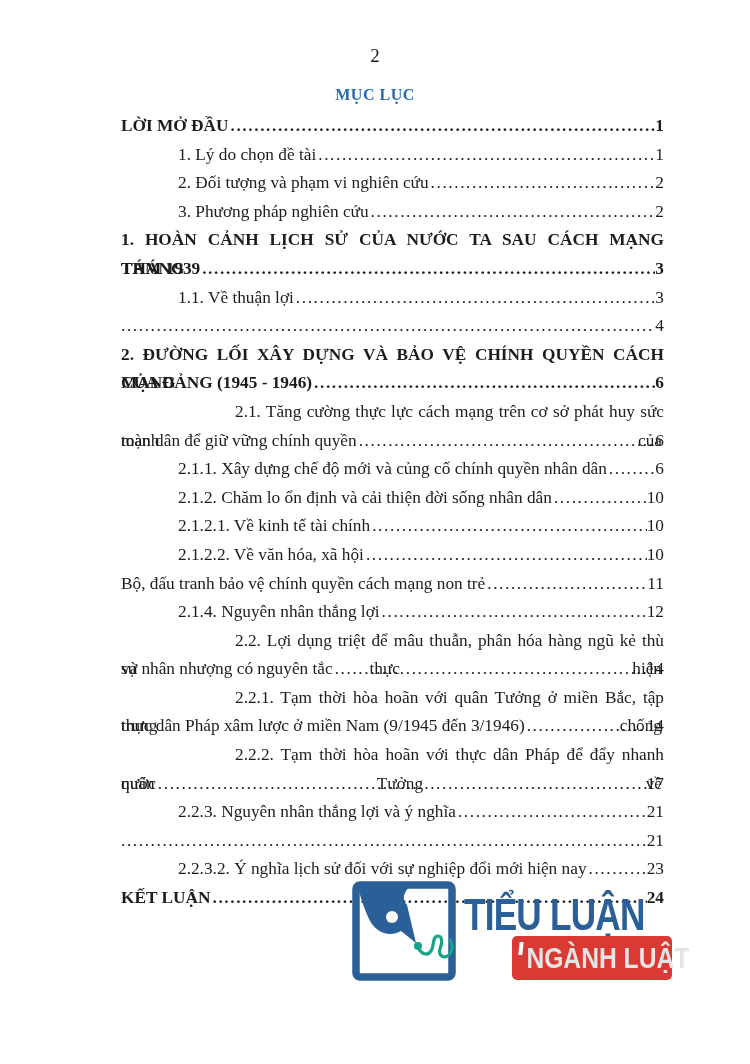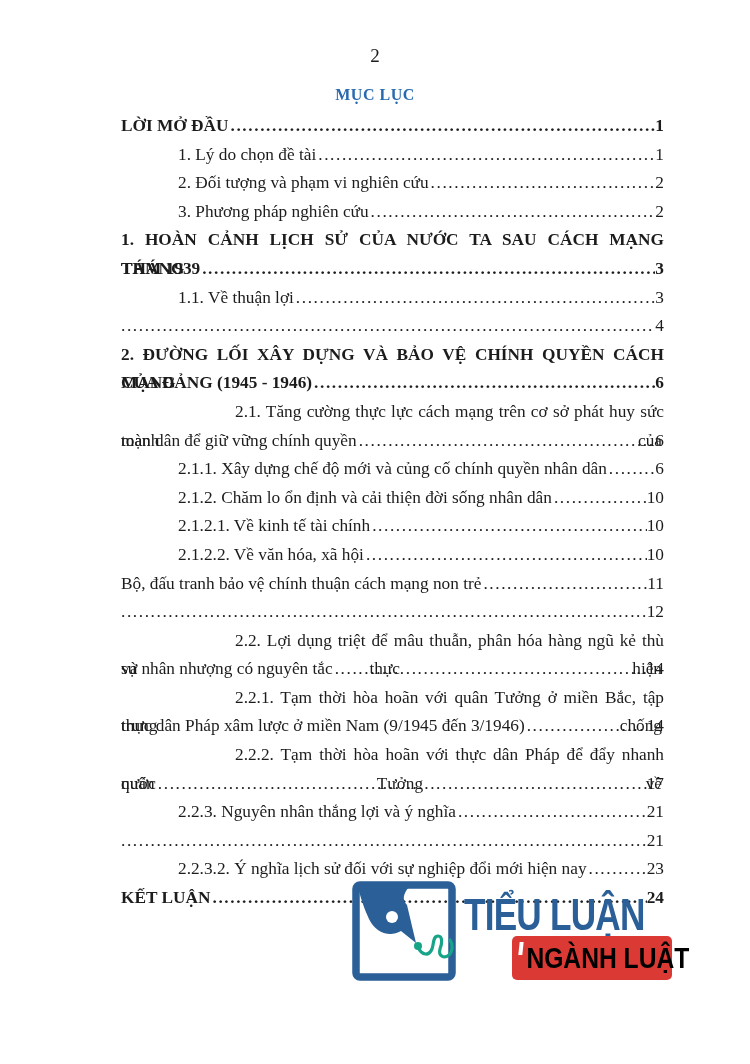--- a/index.html
+++ b/index.html
@@ -29,21 +29,21 @@
   .wm { position:absolute; inset:0; z-index:5; }
   .wm-pen { position:absolute; left:352px; top:881px; }
   .brand-top {
     position:absolute; left:464px; top:893px; white-space:nowrap;
     font-family:"Liberation Sans","DejaVu Sans",sans-serif; font-weight:bold;
     font-size:44px; line-height:1; color:#2B5F98; letter-spacing:-1px;
     transform:scaleX(0.8); transform-origin:left top;
   }
   .brand-bottom {
     position:absolute; left:512px; top:936px; width:160px; height:44px;
-    background:#DB3A34; border-radius:5px; color:#000000; text-align:center;
+    background:#DB3A34; border-radius:5px; color:#e5e5e5; text-align:center;
     font-family:"Liberation Sans","DejaVu Sans",sans-serif; font-weight:bold;
     font-size:29px; line-height:45px;
   }
   .brand-bottom .inner { display:inline-block; transform:scaleX(0.85); transform-origin:center; white-space:nowrap; }
   .brand-tick { position:absolute; left:7px; top:6px; width:4px; height:13px; background:#ffffff; transform:skewX(-6deg); }
 </style>
 </head>
 <body>
 
 <div class="page">
@@ -114,25 +114,26 @@
         <span class="text">2.1.2.1. Về kinh tế tài chính</span>
         <span class="dots">............................................................................................................................................................................................................................</span>
         <span class="pgno">10</span>
       </div>
       <div class="row indent">
         <span class="text">2.1.2.2. Về văn hóa, xã hội</span>
         <span class="dots">............................................................................................................................................................................................................................</span>
         <span class="pgno">10</span>
       </div>
       <div class="row">
-        <span class="text">Bộ, đấu tranh bảo vệ chính thuận cách mạng non trẻ</span>
+        <span class="text">Bộ, đấu tranh bảo vệ chính quyền cách mạng non trẻ</span>
         <span class="dots">............................................................................................................................................................................................................................</span>
         <span class="pgno">11</span>
       </div>
       <div class="row indent">
+        <span class="text">2.1.4. Nguyên nhân thắng lợi</span>
         <span class="dots">............................................................................................................................................................................................................................</span>
         <span class="pgno">12</span>
       </div>
       <div class="row indent wrap"><span class="text">2.2. Lợi dụng triệt để mâu thuẫn, phân hóa hàng ngũ kẻ thù và thực hiện</span></div>
       <div class="row">
         <span class="text">sự nhân nhượng có nguyên tắc</span>
         <span class="dots">............................................................................................................................................................................................................................</span>
         <span class="pgno">14</span>
       </div>
       <div class="row indent wrap"><span class="text">2.2.1. Tạm thời hòa hoãn với quân Tưởng ở miền Bắc, tập trung chống</span></div>

